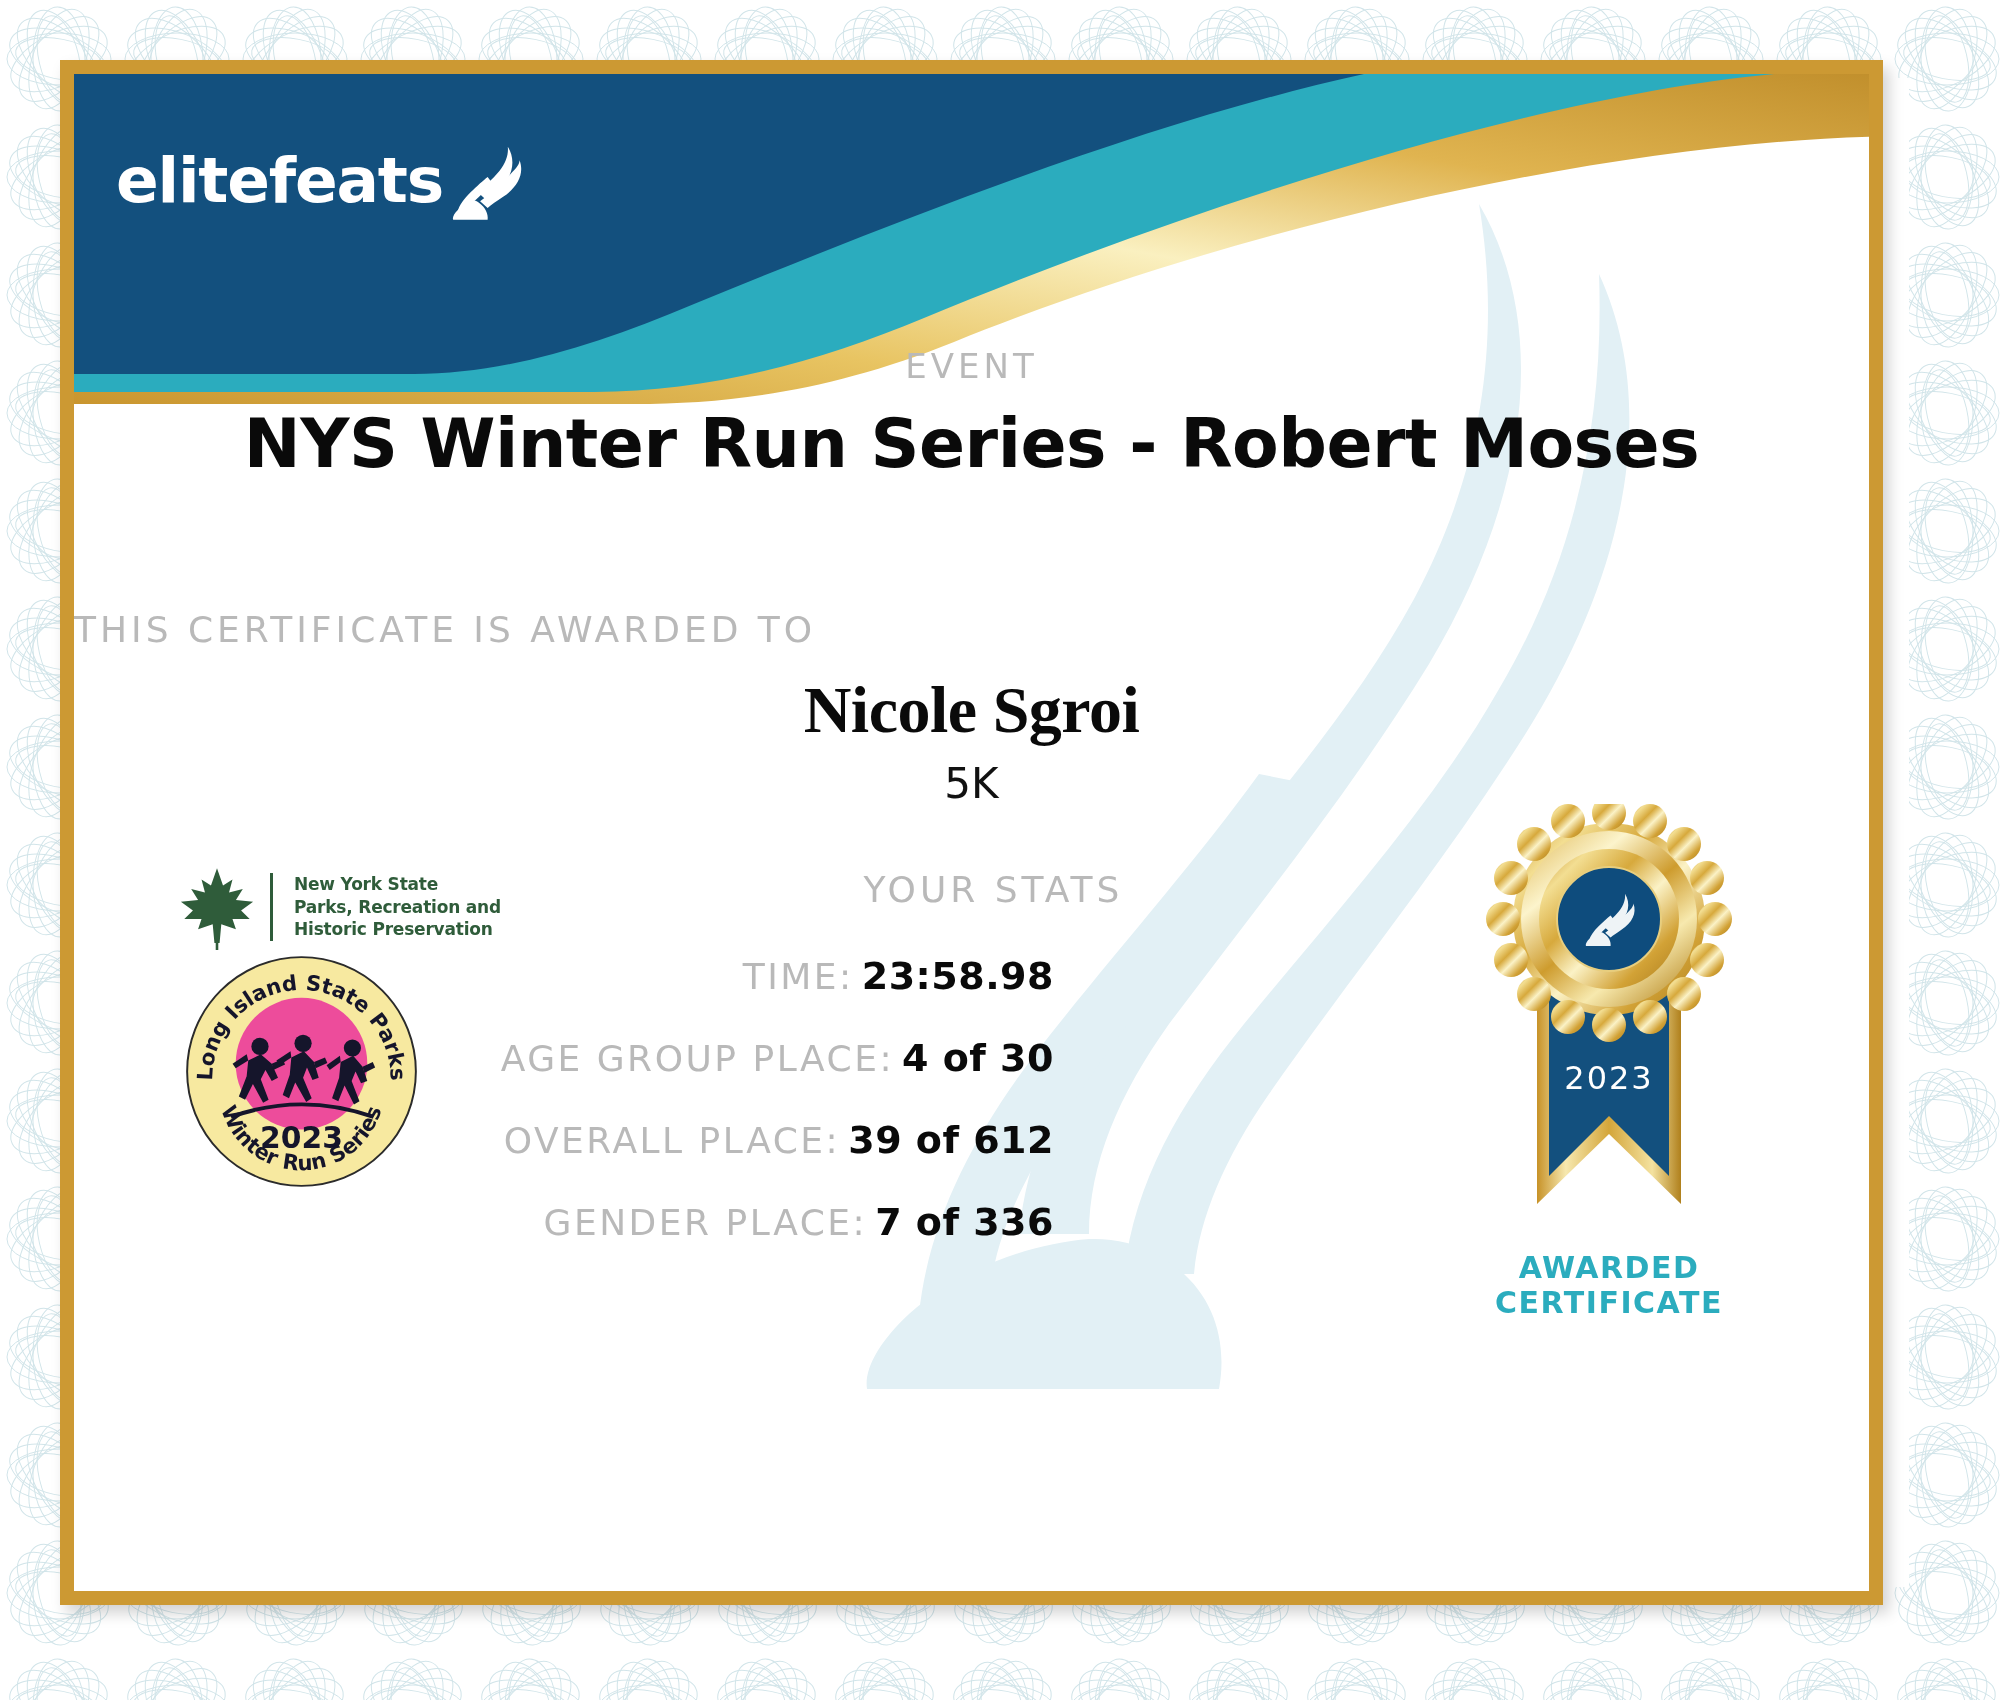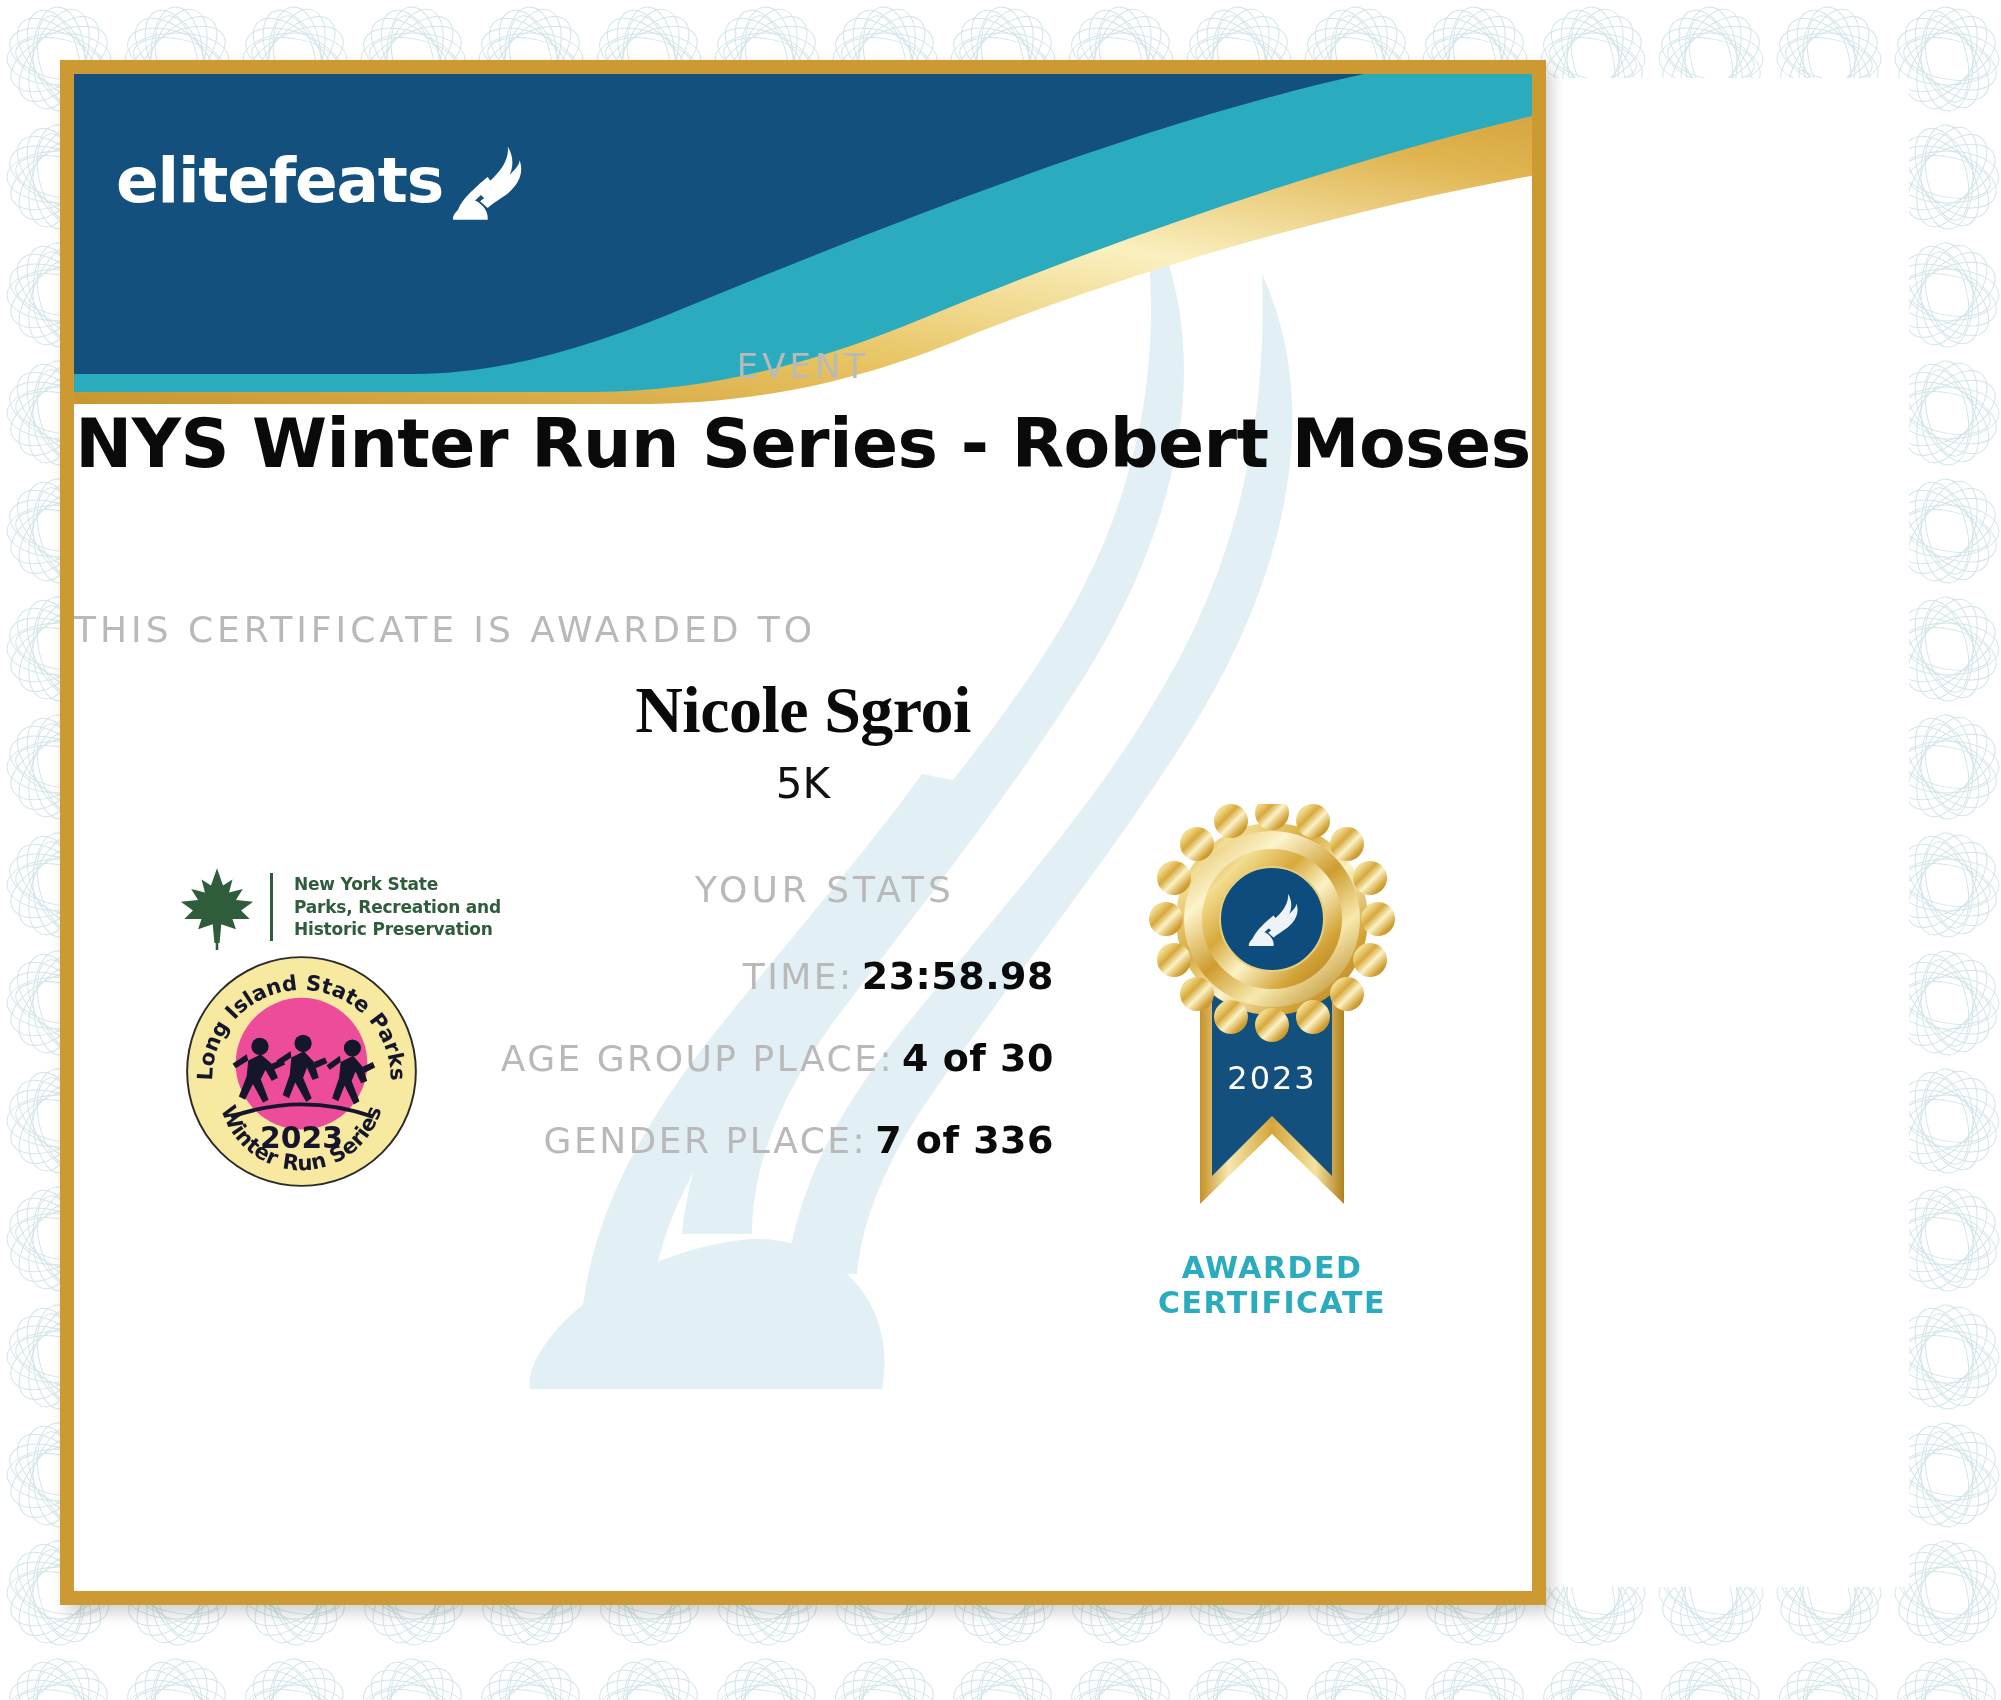--- a/index.html
+++ b/index.html
@@ -12,21 +12,21 @@
     position:relative;
   }
 
   
   #guilloche{position:absolute;inset:0;z-index:0;}
 
   
   #cert-frame{
     position:absolute;
     left:60px; top:60px;
-    width:1486px; height:1545px;
+    width:1823px; height:1545px;
     border:14px solid #CC9933;
     background:#ffffff;
     box-sizing:border-box;
     box-shadow:6px 8px 14px rgba(0,0,0,0.18);
     z-index:2;
     overflow:hidden;
   }
 
   
   #watermark{
@@ -224,20 +224,23 @@
     <div id="distance">5K</div>
 
     <div id="stats-label" class="label-caps">YOUR STATS</div>
 
     <div id="stats-list">
       <div class="stat-row">
         <span class="stat-key">TIME:</span><span class="stat-val">23:58.98</span>
       </div>
       <div class="stat-row">
         <span class="stat-key">AGE GROUP PLACE:</span><span class="stat-val">4 of 30</span>
+      </div>
+      <div class="stat-row">
+        <span class="stat-key">OVERALL PLACE:</span><span class="stat-val">39 of 612</span>
       </div>
       <div class="stat-row">
         <span class="stat-key">GENDER PLACE:</span><span class="stat-val">7 of 336</span>
       </div>
     </div>
 
     <div id="sponsor-block">
 
       <div id="nys-parks-logo">
         <svg width="86" height="86" viewBox="0 0 100 100">

